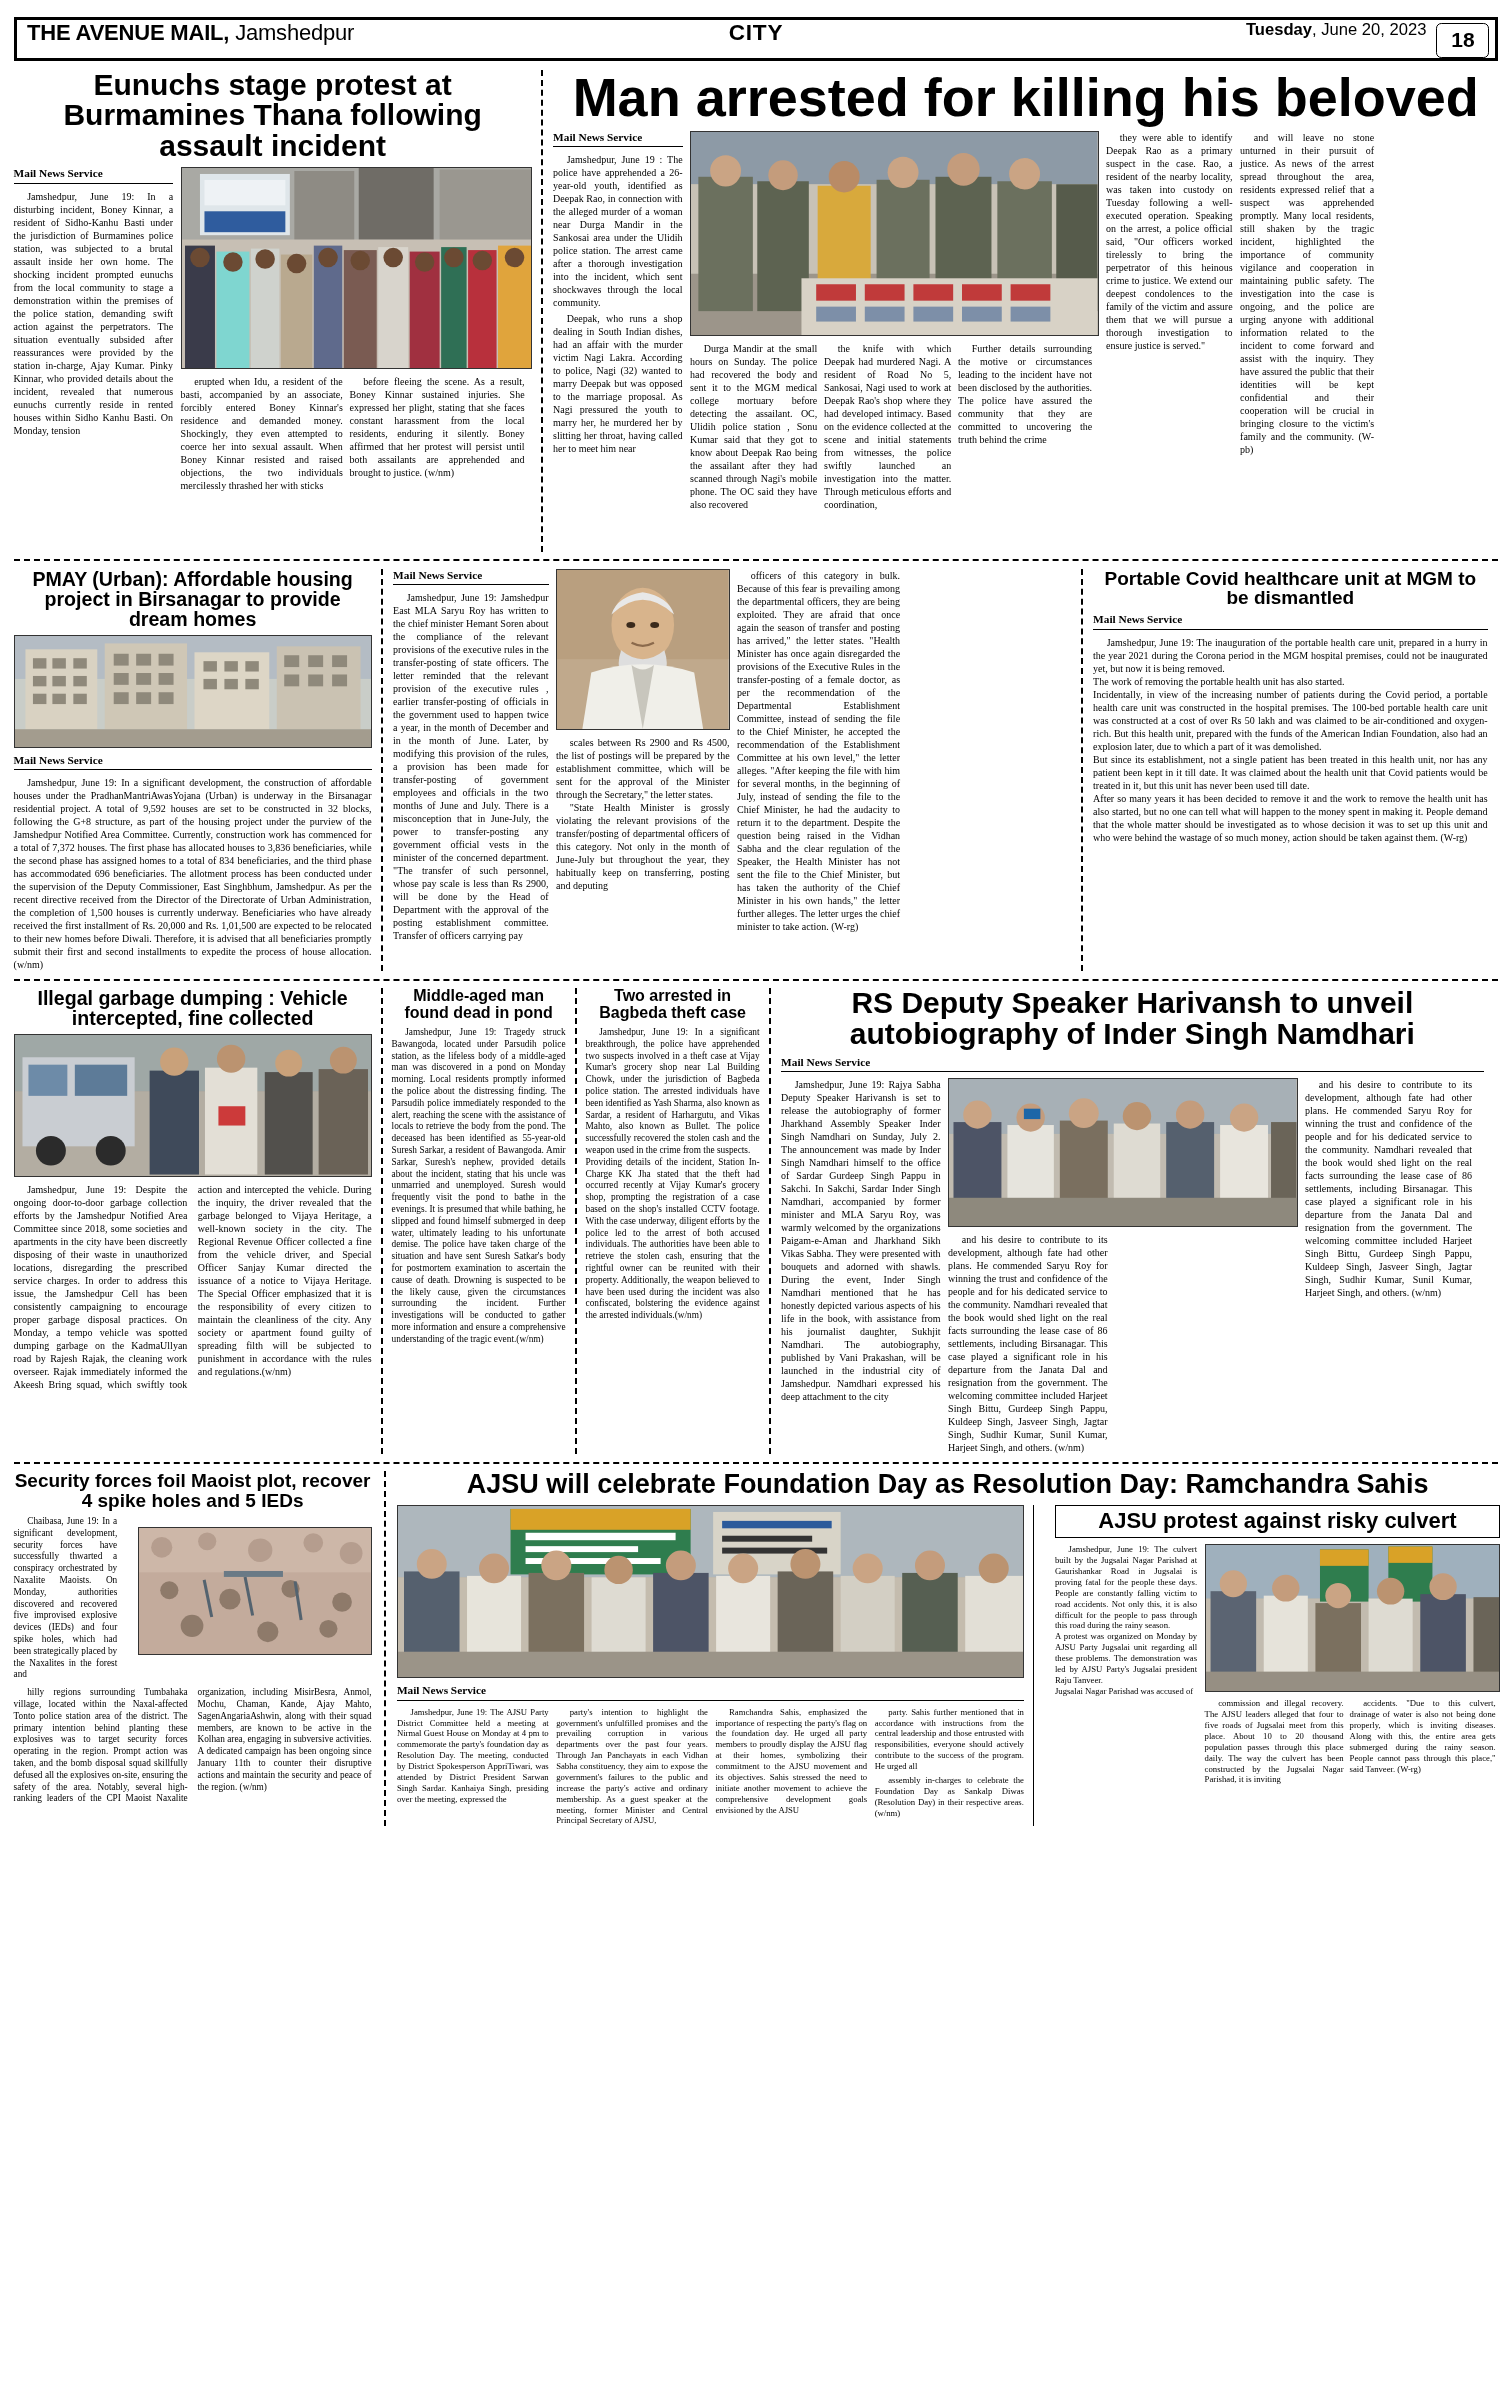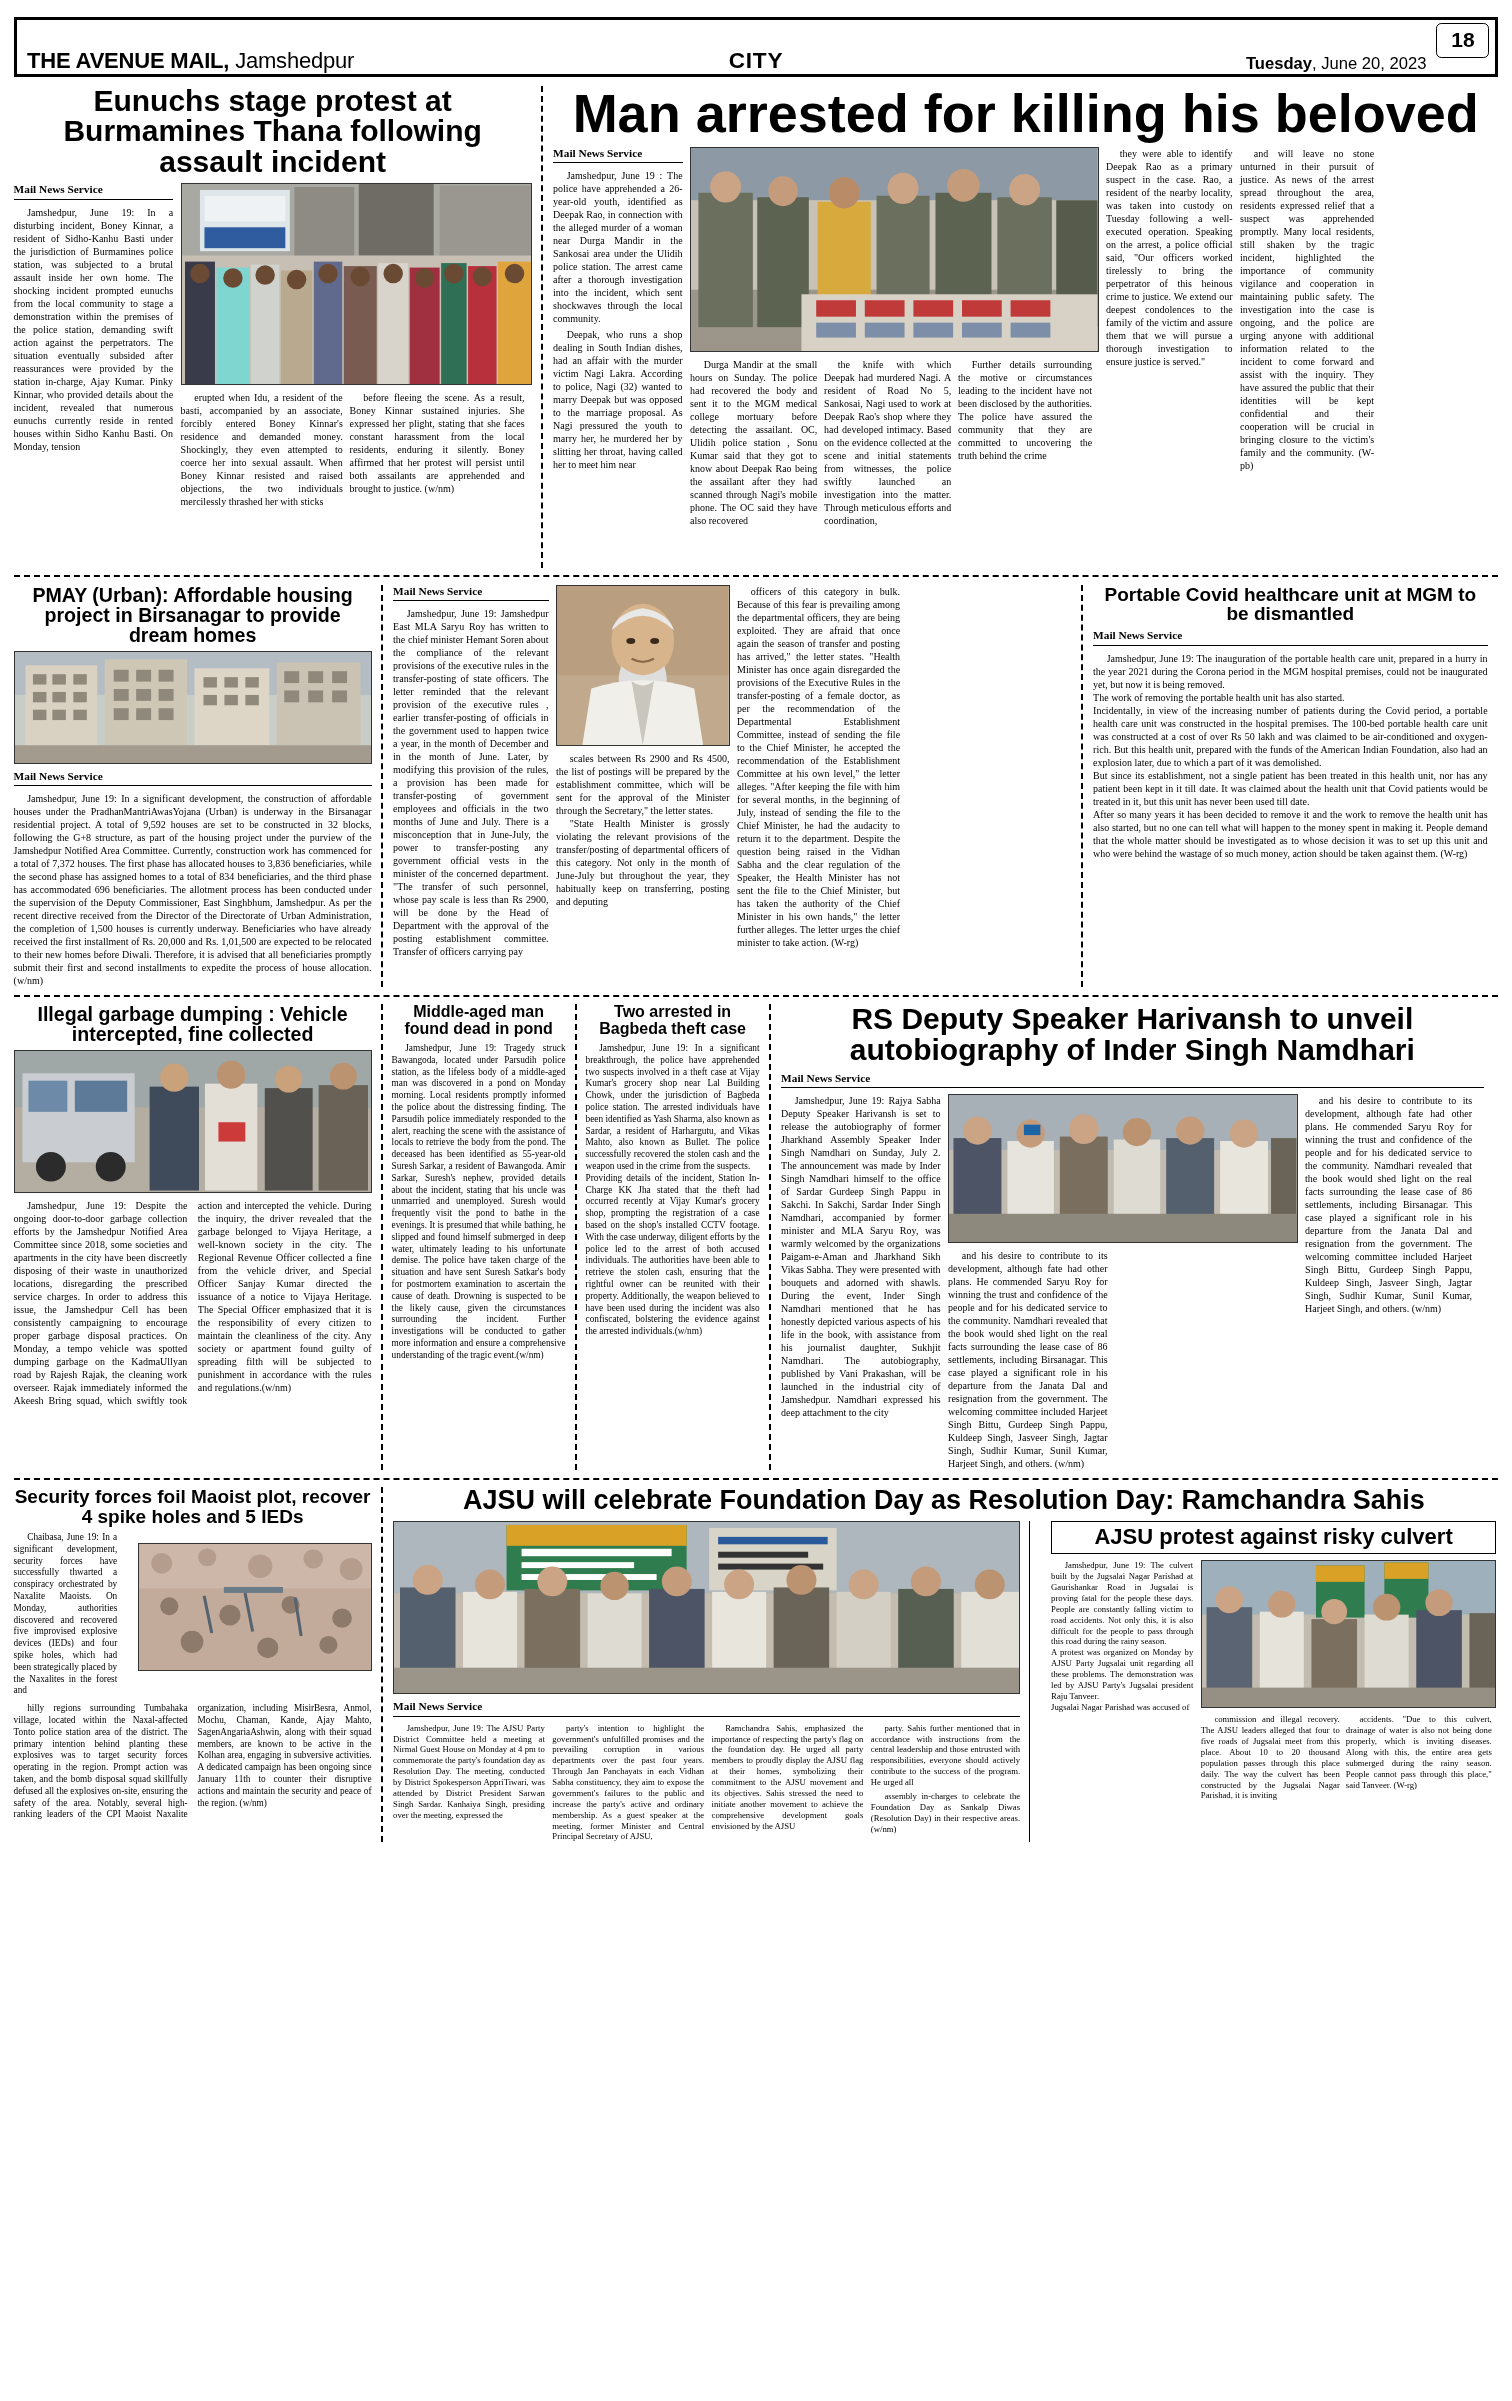--- a/index.html
+++ b/index.html
@@ -9,21 +9,21 @@
     font-family:"Liberation Serif", serif;
     color:#000;
     -webkit-font-smoothing:antialiased;
   }
   .page { width:1512px; height:2401px; padding:16.6px 13.6px 7.5px 13.6px; position:relative; }
 
   
   .masthead {
     border-top:3px solid #000; border-bottom:3px solid #000;
     border-left:3px solid #000; border-right:3px solid #000;
-    height:60px; display:flex; align-items:flex-end; padding:0 10.5px;
+    height:44px; display:flex; align-items:flex-start; padding:0 10.5px;
     position:relative; margin-bottom:9px;
   }
   .mast-left { font-family:"Liberation Sans", sans-serif; font-size:22px; letter-spacing:-0.2px; }
   .mast-left b { font-weight:bold; }
   .mast-left span { font-weight:normal; }
   .mast-city {
     position:absolute; left:50%; transform:translateX(-50%);
     font-family:"Liberation Sans", sans-serif; font-weight:bold; font-size:22.6px; letter-spacing:0.8px;
   }
   .mast-right {
@@ -69,21 +69,21 @@
   #b2-c { width:407px; padding-left:10.5px; border-left:2.3px dashed #000; }
 
   
   #band3 { display:flex; margin-top:6px; }
   #b3-a { width:367px; padding-right:9px; }
   #b3-b { width:194px; padding:0 9px; border-left:2.3px dashed #000; }
   #b3-c { width:194px; padding:0 9px; border-left:2.3px dashed #000; }
   #b3-d { width:715px; padding-left:10.5px; border-left:2.3px dashed #000; }
 
   
-  #band4 { display:flex; }
+  #band4 { display:flex;justify-content:space-between; }
   #b4-a { width:367px; padding-right:9px; }
   #b4-b { width:1114px; padding-left:10.5px; border-left:2.3px dashed #000; }
   #b4-b-inner { display:flex; }
   #b4-b-left { width:636px; padding-right:9px; }
   #b4-b-right { width:467px; padding-left:21px; border-left:1.5px solid #000; }
 
   .tiny { font-size:9.3px; line-height:1.27; }
   .micro { font-size:8.7px; line-height:1.25; }
 </style>
 </head>

